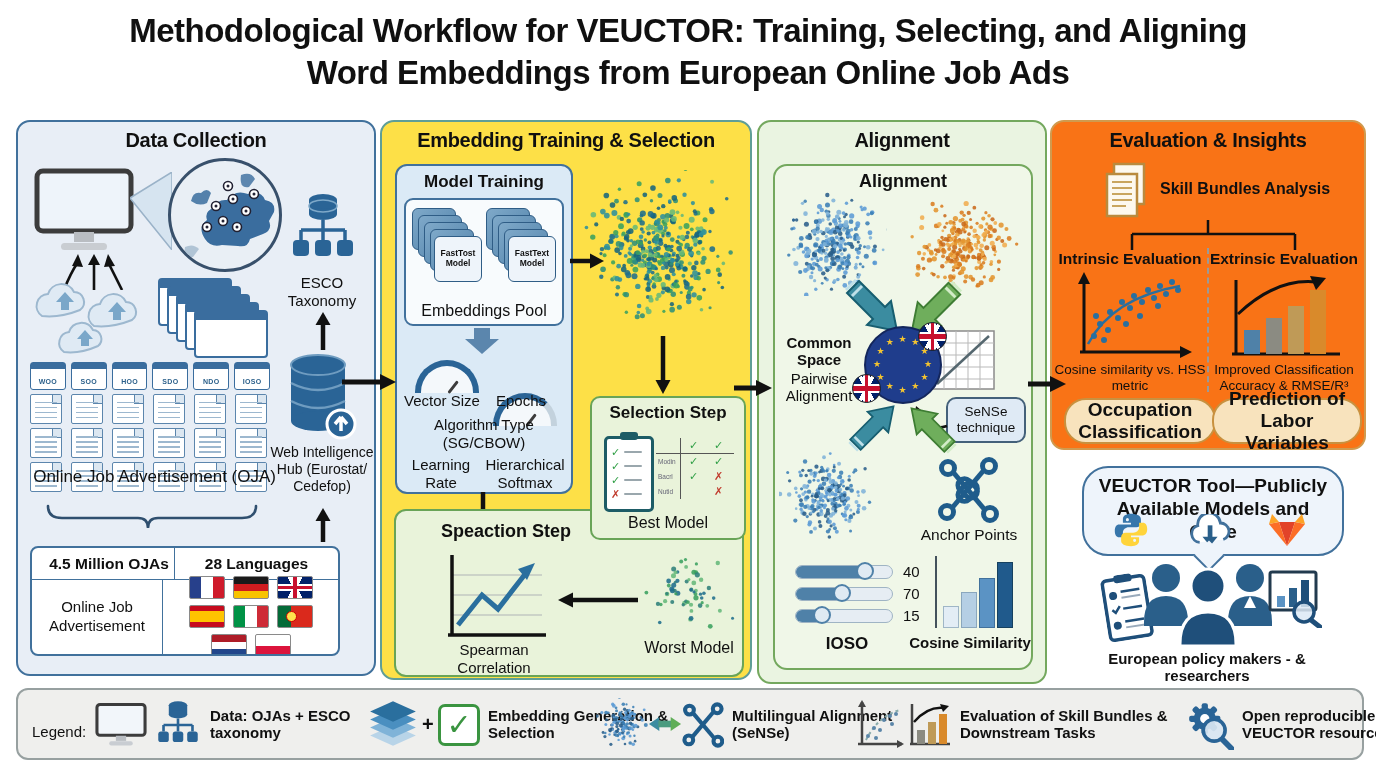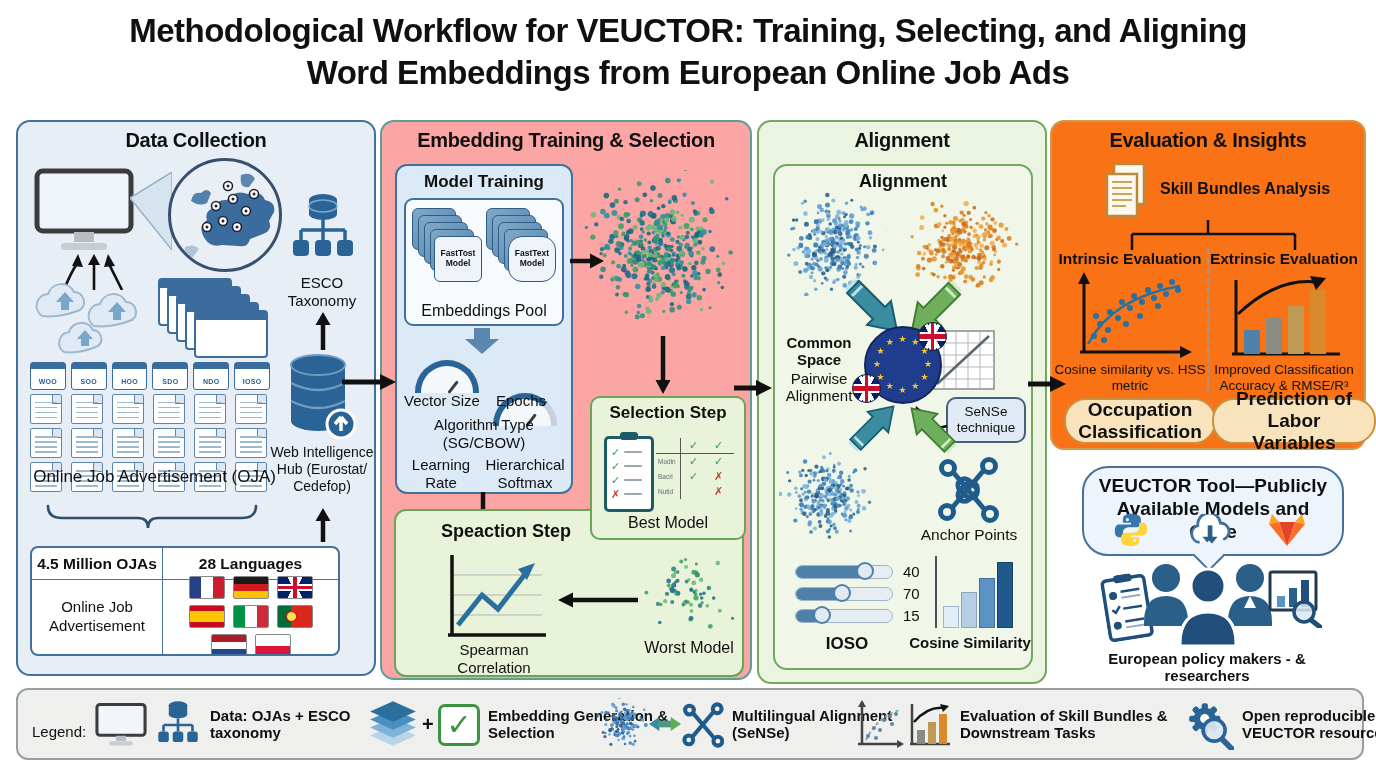--- a/index.html
+++ b/index.html
@@ -282,21 +282,21 @@
     </div>
 
   <div class="abs ctr" style="left:8px;top:345px;width:250px;font-size:17px;text-align:right;">Online Job Advertisement (OJA)</div>
 
   <svg class="abs" style="left:28px;top:382px;" width="212" height="26" viewBox="0 0 212 26">
     <path d="M2 2 q0 12 14 12 h76 q10 0 10 10 q0-10 10-10 h84 q14 0 14-12" fill="none" stroke="#2f4f6f" stroke-width="2.6" stroke-linecap="round"></path>
   </svg>
 
   <div class="abs" style="left:12px;top:424px;width:306px;height:106px;background:#fff;
               border:2px solid #41719c;border-radius:8px;overflow:hidden;">
-    <div class="abs" style="left:0;right:0;top:0;height:31px;border-bottom:1.8px solid #41719c;display:flex;">
+    <div class="abs" style="left:0;right:0;top:0;height:31px;border-bottom:1.8px solid #41719c;display:flex;padding-left:12px;">
       <div class="b" style="width:130px;border-right:1.8px solid #41719c;display:flex;align-items:center;
                   justify-content:center;font-size:15.5px;">4.5 Million OJAs</div>
       <div class="b" style="flex:1;display:flex;align-items:center;justify-content:center;font-size:15.5px;">28 Languages</div>
     </div>
     <div class="abs" style="left:0;right:0;top:31px;bottom:0;display:flex;">
       <div style="width:130px;border-right:1.8px solid #41719c;display:flex;align-items:center;
                   justify-content:center;text-align:center;font-size:15px;line-height:1.25;">Online Job Advertisement</div>
       <div style="flex:1;display:flex;flex-wrap:wrap;gap:6px 8px;align-content:center;
                   justify-content:center;padding:4px;">
           <div class="flag flag-france"></div>
@@ -305,40 +305,40 @@
           <div class="flag flag-spain"></div>
           <div class="flag flag-italy"></div>
           <div class="flag flag-portugal"></div>
           <div class="flag flag-netherlands"></div>
           <div class="flag flag-poland"></div>
         </div>
     </div>
   </div>
 </div>
 
-<div class="panel" style="left:380px;top:120px;width:368px;height:556px;background:#fca5a5;border-color:#5f9e97;">
+<div class="panel" style="left:380px;top:120px;width:368px;height:556px;background:#fde047;border-color:#5f9e97;">
   <div class="ptitle">Embedding Training &amp; Selection</div>
 
   <div class="box" style="left:13px;top:42px;width:174px;height:326px;background:#dbeaf6;border-color:#41719c;border-width:2px;">
     <div class="abs ctr b" style="left:0;right:0;top:6px;font-size:17px;">Model Training</div>
 
     <div class="box" style="left:7px;top:32px;width:156px;height:124px;background:#f8fbfd;border-color:#41719c;border-width:2px;border-radius:9px;">
       <div class="abs" style="left:6px;top:8px;width:70px;height:74px;">
         <div class="stackcard" style="left:0;top:0;"></div>
           <div class="stackcard" style="left:6px;top:7px;"></div>
         <div class="stackcard" style="left:12px;top:14px;"></div>
           <div class="stackcard" style="left:18px;top:21px;"></div>
         <div class="frontcard" style="left:22px;top:28px;">FastTost Model</div>
       </div>
       <div class="abs" style="left:80px;top:8px;width:70px;height:74px;">
         <div class="stackcard" style="left:0;top:0;"></div>
           <div class="stackcard" style="left:6px;top:7px;"></div>
         <div class="stackcard" style="left:12px;top:14px;"></div>
           <div class="stackcard" style="left:18px;top:21px;"></div>
-        <div class="frontcard" style="left:22px;top:28px;border-radius:14px;">FastText Model</div>
+        <div class="frontcard" style="left:22px;top:28px;">FastText Model</div>
       </div>
       <div class="abs ctr" style="left:0;right:0;bottom:4px;font-size:16px;">Embeddings Pool</div>
     </div>
 
     <div class="chevwrap" style="left:68px;top:162px;">
       <div class="chevstem"></div>
         <div class="chevhead"></div>
     </div>
 
     <div class="gauge abs" style="left:18px;top:194px;"></div>
@@ -1864,21 +1864,21 @@
     <rect x="20" y="58" width="16" height="24" fill="#4f81a8"></rect>
     <rect x="42" y="46" width="16" height="36" fill="#8b8b82"></rect>
     <rect x="64" y="34" width="16" height="48" fill="#bf9a57"></rect>
     <rect x="86" y="18" width="16" height="64" fill="#d98a2b"></rect>
     <path d="M14 42 Q52 6 92 10" fill="none" stroke="#111" stroke-width="3"></path>
     <polygon points="102,6 86,4 92,18" fill="#111"></polygon>
   </svg>
   <div class="abs ctr smalltext" style="left:156px;top:240px;width:152px;">Improved Classification Accuracy &amp; RMSE/R³</div>
 
   <div class="pill" style="left:12px;top:276px;width:136px;height:42px;padding:0 6px;">Occupation Classification</div>
-  <div class="pill" style="left:160px;top:276px;width:140px;height:42px;padding:0 10px;">Prediction of Labor Variables</div>
+  <div class="pill" style="left:160px;top:276px;width:140px;height:42px;padding:0 3px;">Prediction of Labor Variables</div>
 </div>
 
 <div class="abs" id="bubble">
   <div class="abs ctr b" style="left:10px;right:10px;top:7px;font-size:19px;line-height:1.2;">VEUCTOR Tool—Publicly Available Models and Code</div>
   <svg class="abs" style="left:28px;top:44px;" width="38" height="36" viewBox="0 0 40 40">
     <path fill="#3776ab" d="M20 2c-6 0-9 2.5-9 6v4h9v2H7c-3.5 0-5 3-5 7s1.5 7 5 7h4v-5c0-3.5 3-6 6.5-6H26c2.8 0 5-2.2 5-5V8c0-3.5-4-6-11-6zm-4 4.8a1.7 1.7 0 110 3.4 1.7 1.7 0 010-3.4z"></path>
     <path fill="#ffd43b" d="M20 38c6 0 9-2.5 9-6v-4h-9v-2h13c3.5 0 5-3 5-7s-1.5-7-5-7h-4v5c0 3.5-3 6-6.5 6H14c-2.8 0-5 2.2-5 5v4c0 3.5 4 6 11 6zm4-4.8a1.7 1.7 0 110-3.4 1.7 1.7 0 010 3.4z"></path>
   </svg>
   <svg class="abs" style="left:102px;top:46px;" width="50" height="34" viewBox="0 0 50 36">
     <path d="M13 30a9 9 0 01-2-17.6A12 12 0 0135 9.5 9 9 0 0138 27" fill="#fff" stroke="#41719c" stroke-width="3"></path>

